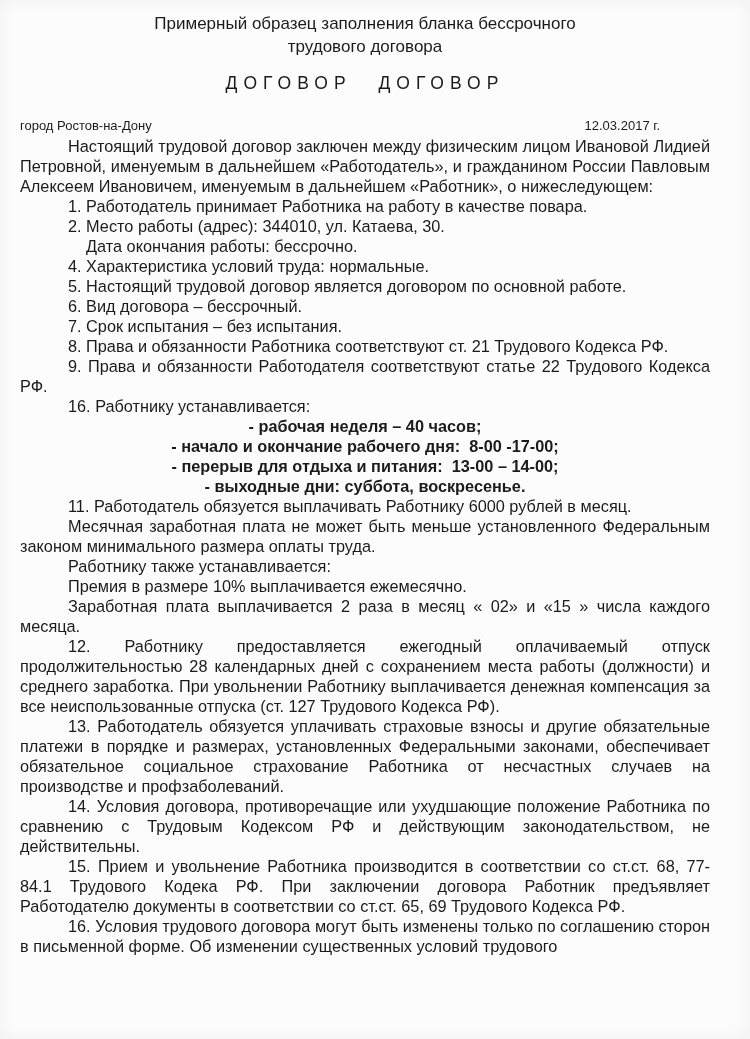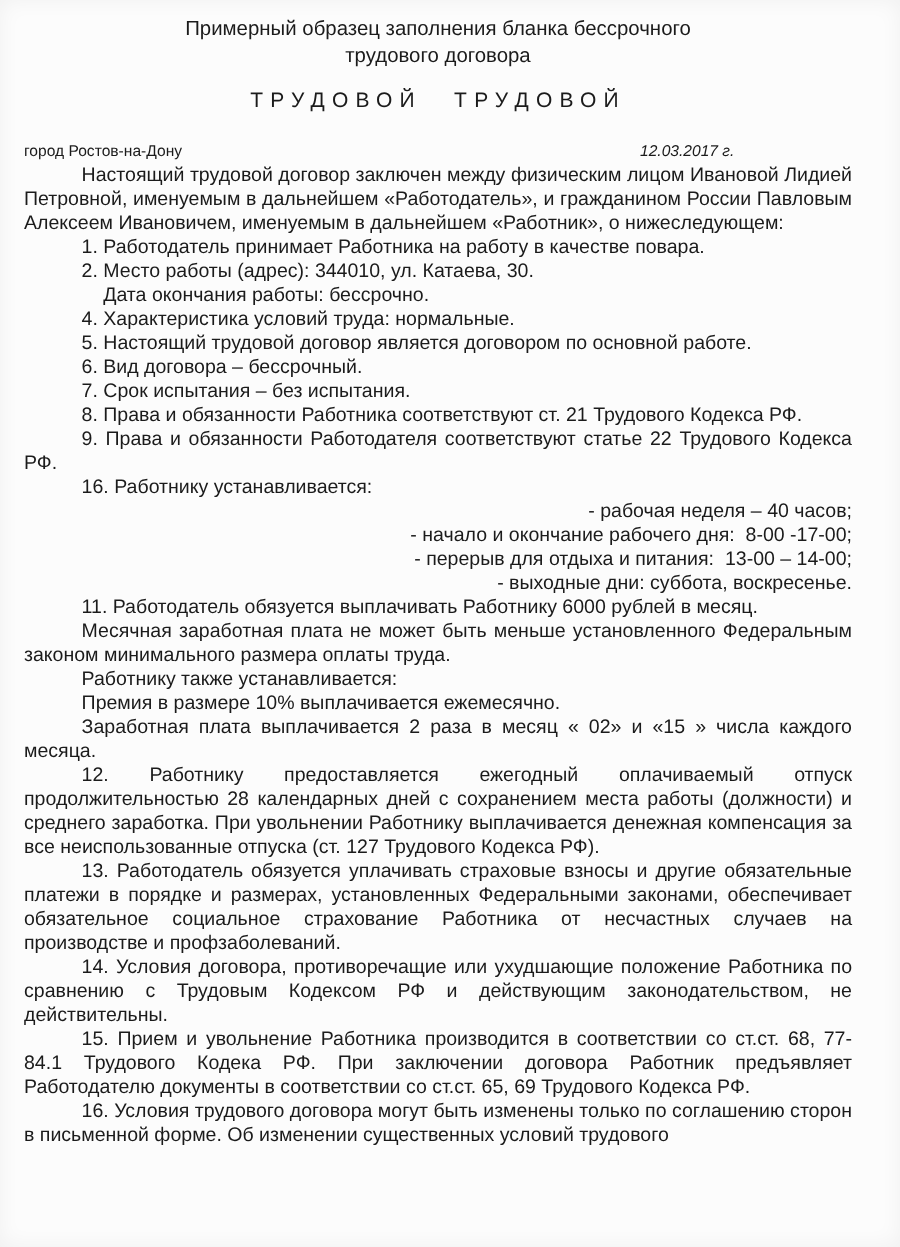--- a/index.html
+++ b/index.html
@@ -38,46 +38,45 @@
   }
   .meta-row {
     margin-top: 22px;
     display: flex;
     justify-content: space-between;
     align-items: baseline;
     font-size: 13px;
     line-height: 20px;
   }
   .meta-row .date {
-    margin-right: 98px;
-    font-style: italic;
+    margin-right: 50px;
   }
   .body-text {
     margin-top: 0;
     font-size: 16.3px;
     line-height: 20px;
   }
   p.para {
     margin: 0;
     text-align: justify;
   }
   p.indent  { text-indent: 48px; }
   p.indent2 { text-indent: 66px; }
-  p.flush   { text-indent: 0; text-align: right; }
+  p.flush   { text-indent: 0; text-align: center; font-weight: bold; }
 </style>
 </head>
 <body>
 
 <div class="page">
   <div class="hdr">
     <div>Примерный образец заполнения бланка бессрочного</div>
     <div>трудового договора</div>
   </div>
 
-  <div class="doc-title">ТРУДОВОЙ ТРУДОВОЙ</div>
+  <div class="doc-title">ДОГОВОР ДОГОВОР</div>
 
   <div class="meta-row">
     <span class="city">город Ростов-на-Дону</span>
     <span class="date">12.03.2017 г.</span>
   </div>
 
   <div class="body-text" id="paragraphs">
       <p class="para indent">Настоящий трудовой договор заключен между физическим лицом Ивановой Лидией Петровной, именуемым в дальнейшем «Работодатель», и гражданином России Павловым Алексеем Ивановичем, именуемым в дальнейшем «Работник», о нижеследующем:</p>
       <p class="para indent">1. Работодатель принимает Работника на работу в качестве повара.</p>
       <p class="para indent">2. Место работы (адрес): 344010, ул. Катаева, 30.</p>

